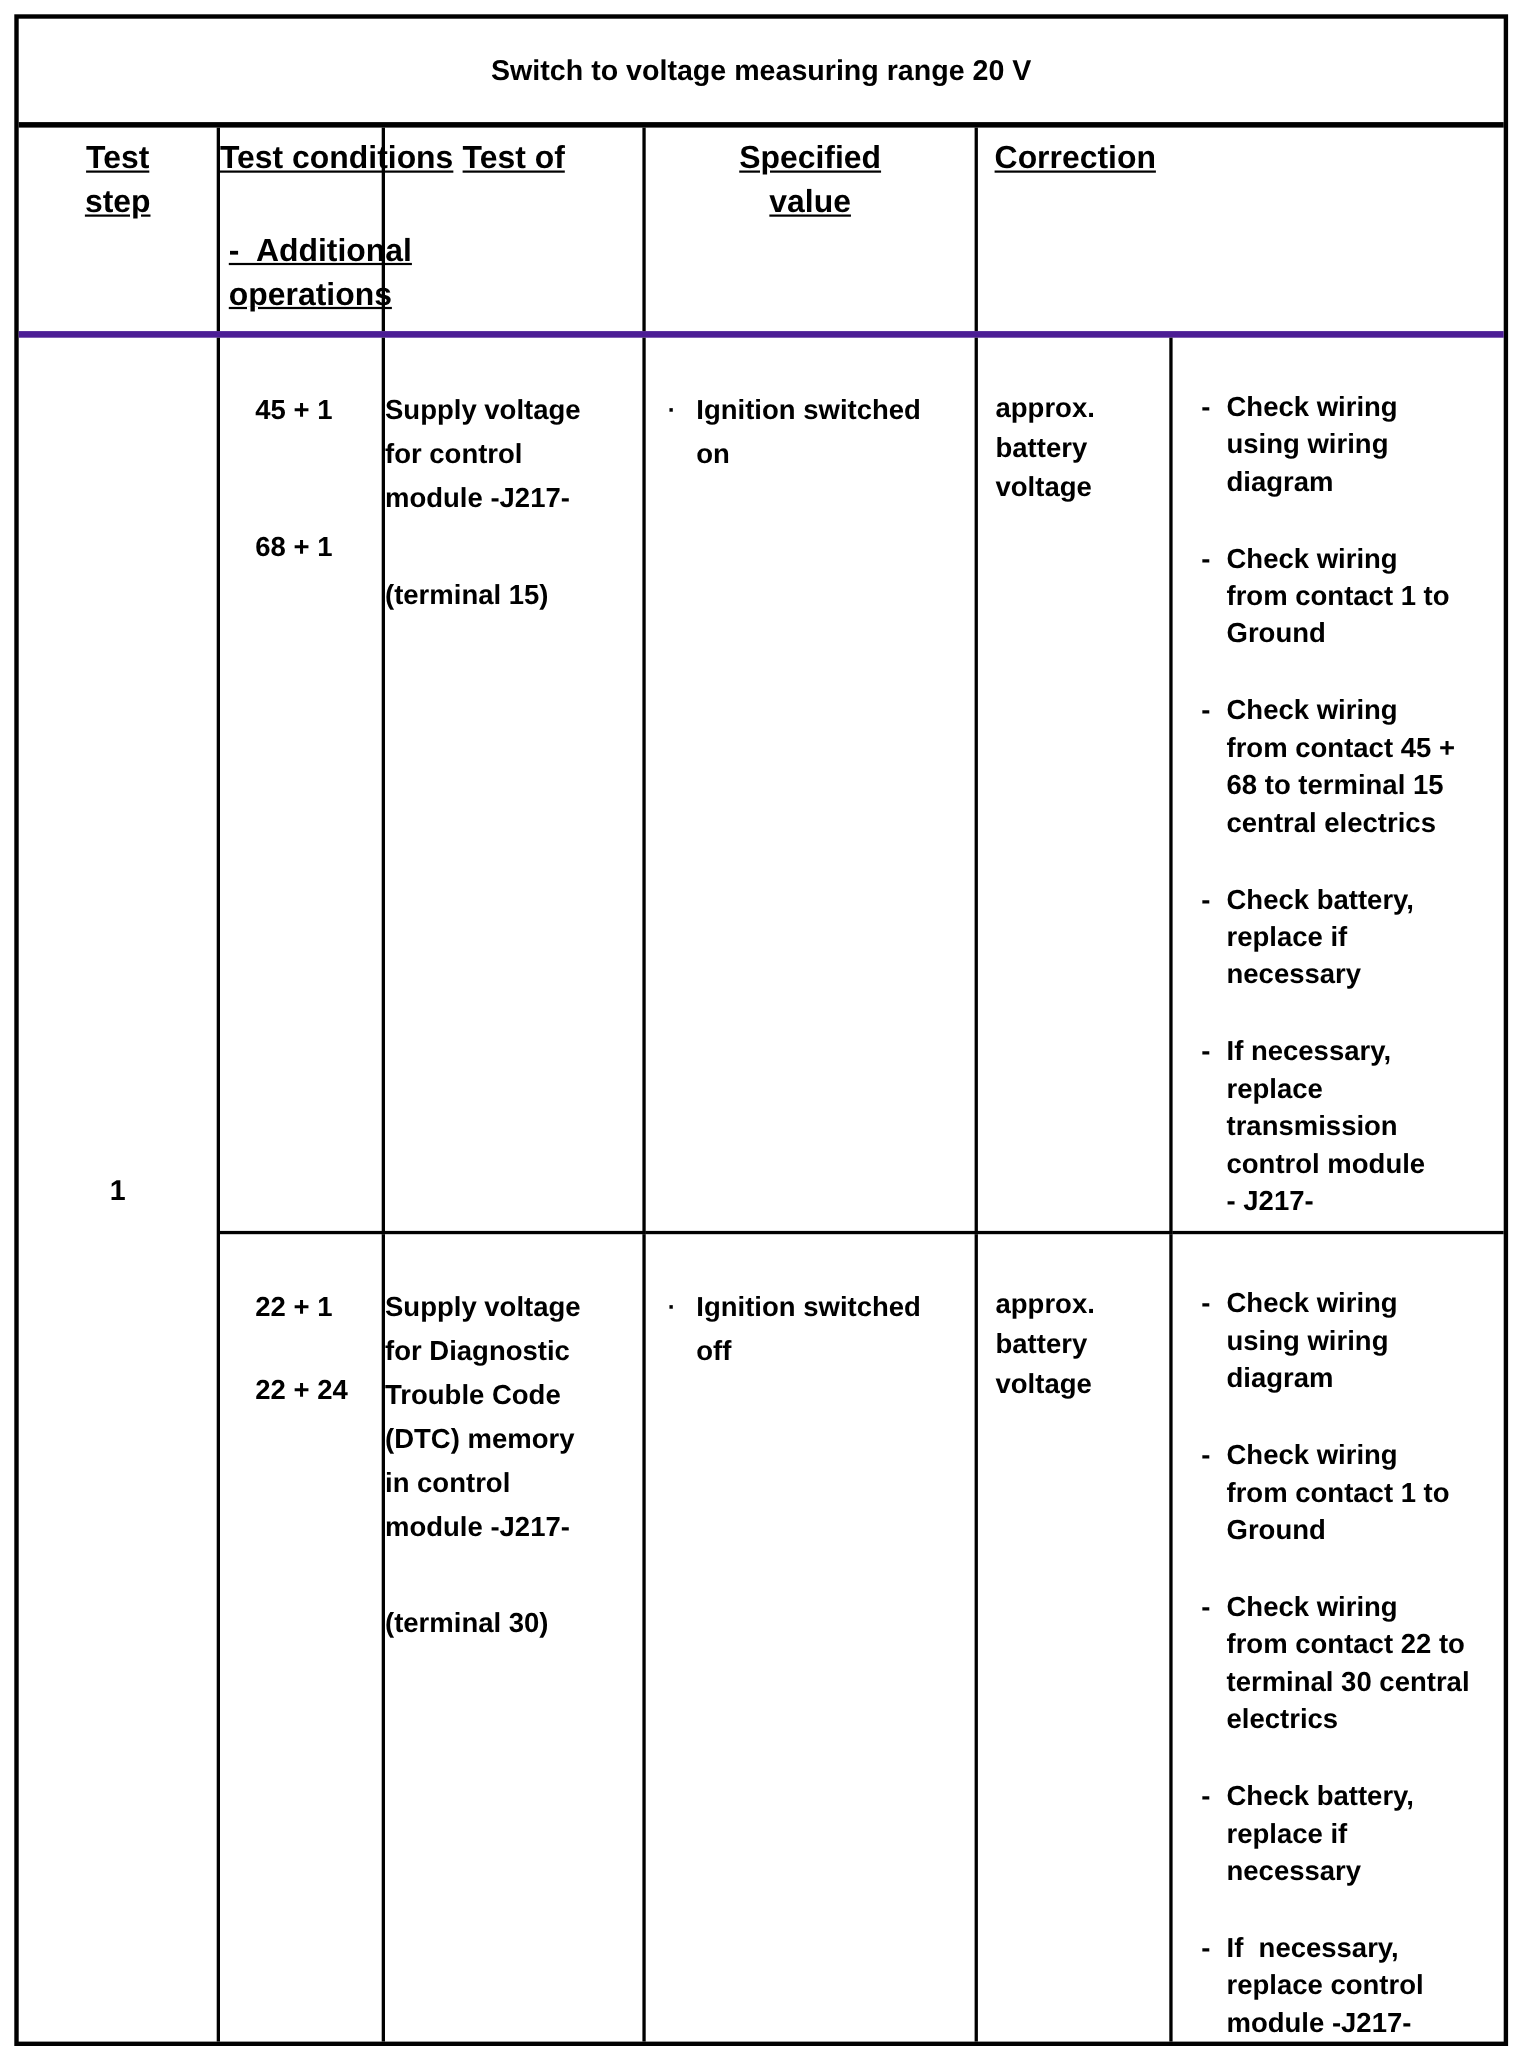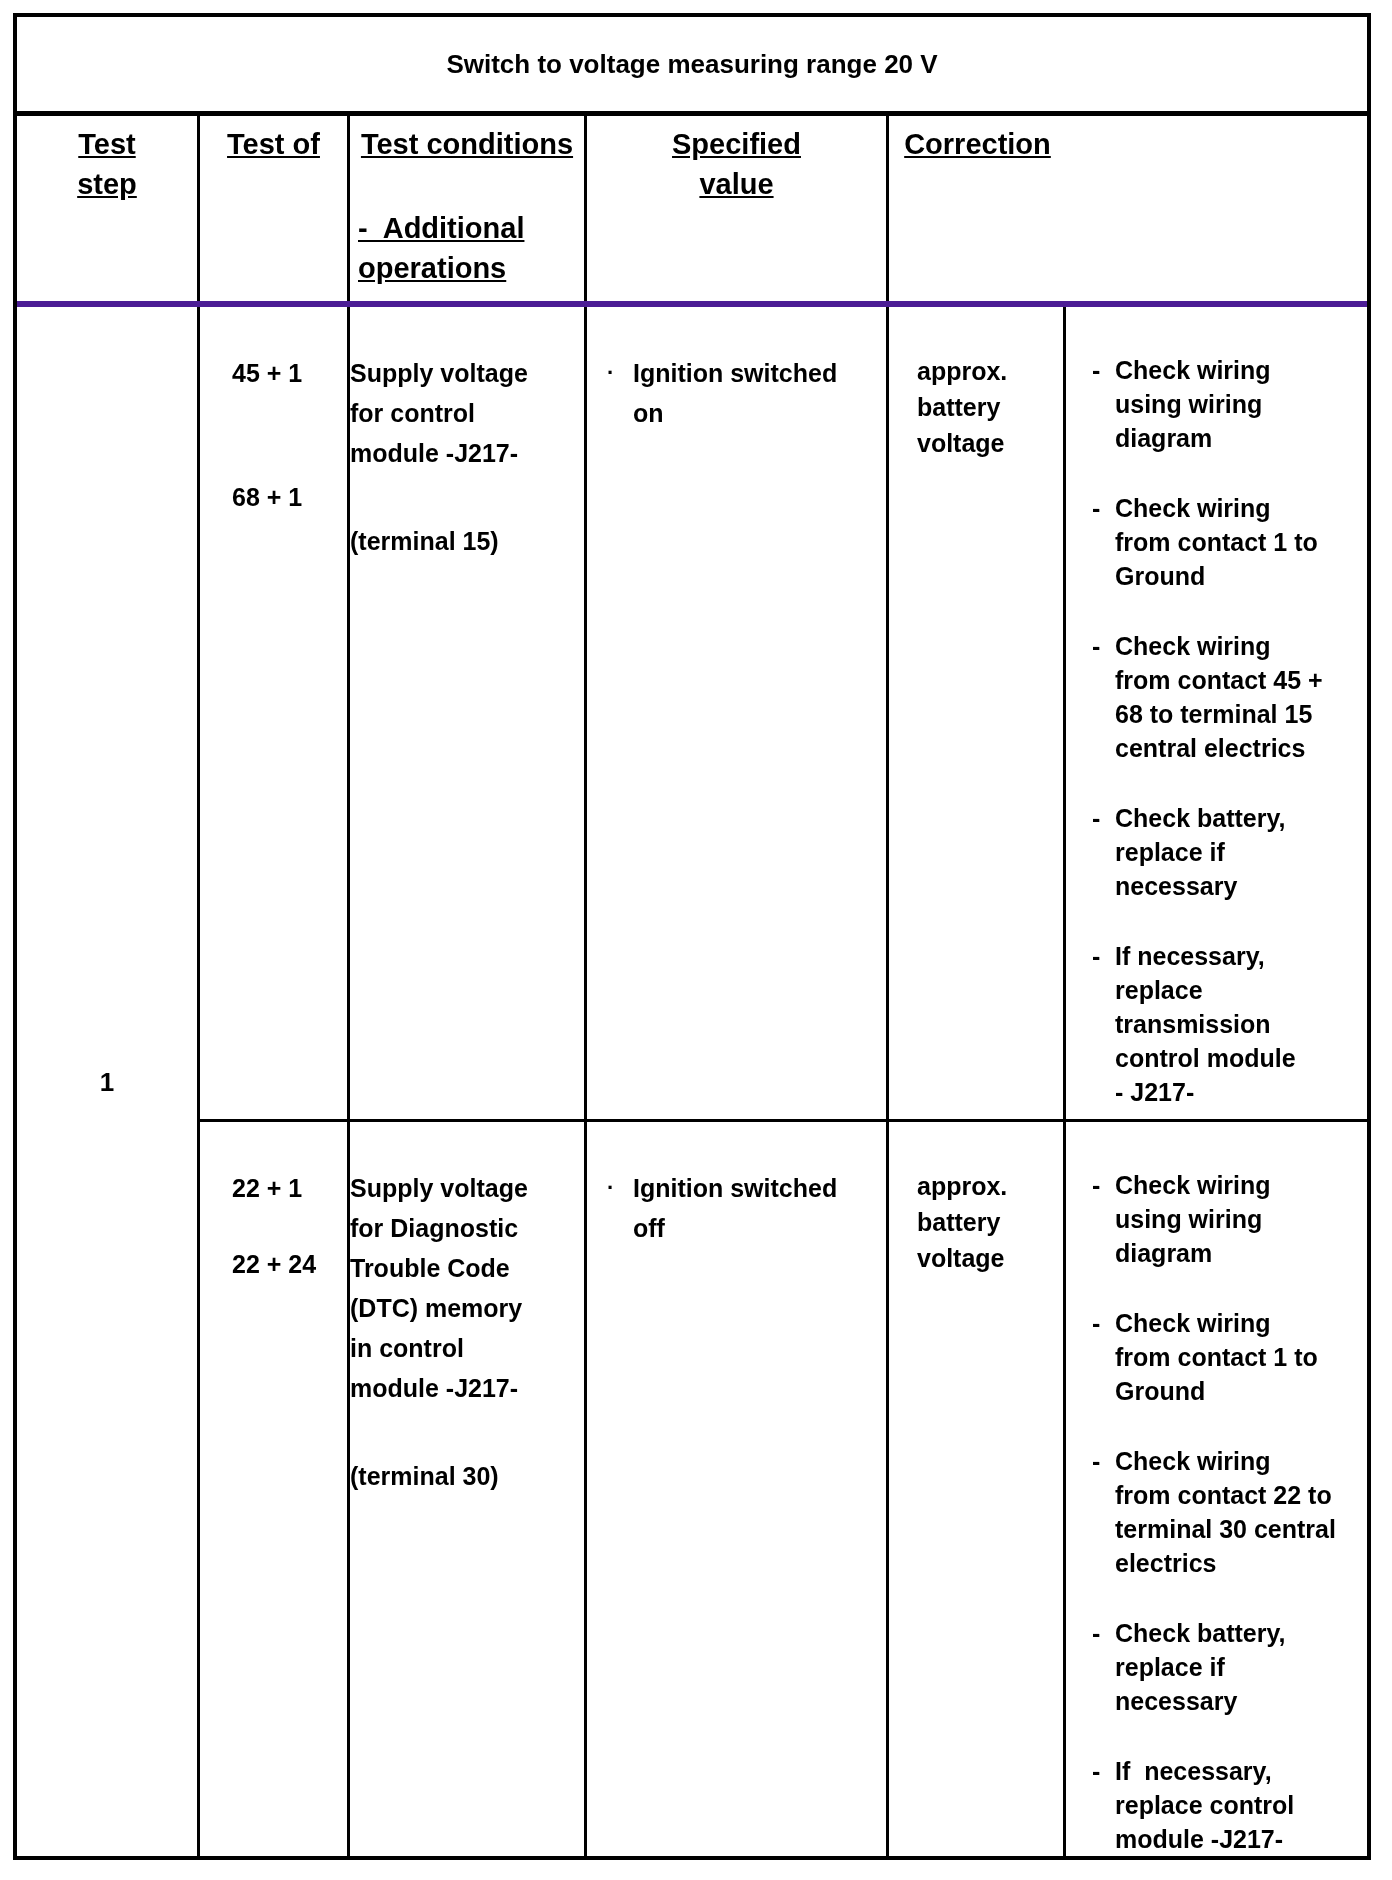--- a/index.html
+++ b/index.html
@@ -55,44 +55,44 @@
     padding-top:0; font-size:26px;
   }
   .sockets-cell { padding-left:32px; }
   .socket2-r1 { margin-top:84px; }
   .socket2-r2 { margin-top:36px; }
   .testof-cell { }
   .terminal-note { margin-top:48px; }
   .cond-cell { padding-left:20px; }
   .cond-item { display:flex; }
   .cond-bullet { width:26px; font-size:22px; }
-  .spec-cell { padding-left:28px; line-height:36px; }
+  .spec-cell { padding-left:16px; line-height:36px; }
   .corr-cell { padding-left:26px; line-height:34px; padding-right:4px; }
   .corr-item { display:flex; margin-bottom:36px; }
   .corr-item.lastitem { margin-bottom:0; }
   .corr-dash { width:23px; }
 </style>
 </head>
 <body>
 
 <div class="doc-table">
 
   <div class="title-row">
     <span class="pre">Switch to voltage measuring range 20 V</span>
   </div>
 
   <div class="header-row grid-cols">
     <div class="header-cell pre">Test
 step</div>
-    <div class="header-cell pre">Test of</div>
     <div class="header-cell">
       <div class="pre">Test conditions</div>
       <div class="hdr-sub pre">-  Additional
 operations</div>
     </div>
+    <div class="header-cell pre">Test of</div>
     <div class="header-cell pre">Specified
 value</div>
     <div class="header-cell last pre">Correction</div>
   </div>
 
   <div class="body-grid">
 
     <div class="cell teststep-cell">
       <span>1</span>
     </div>

